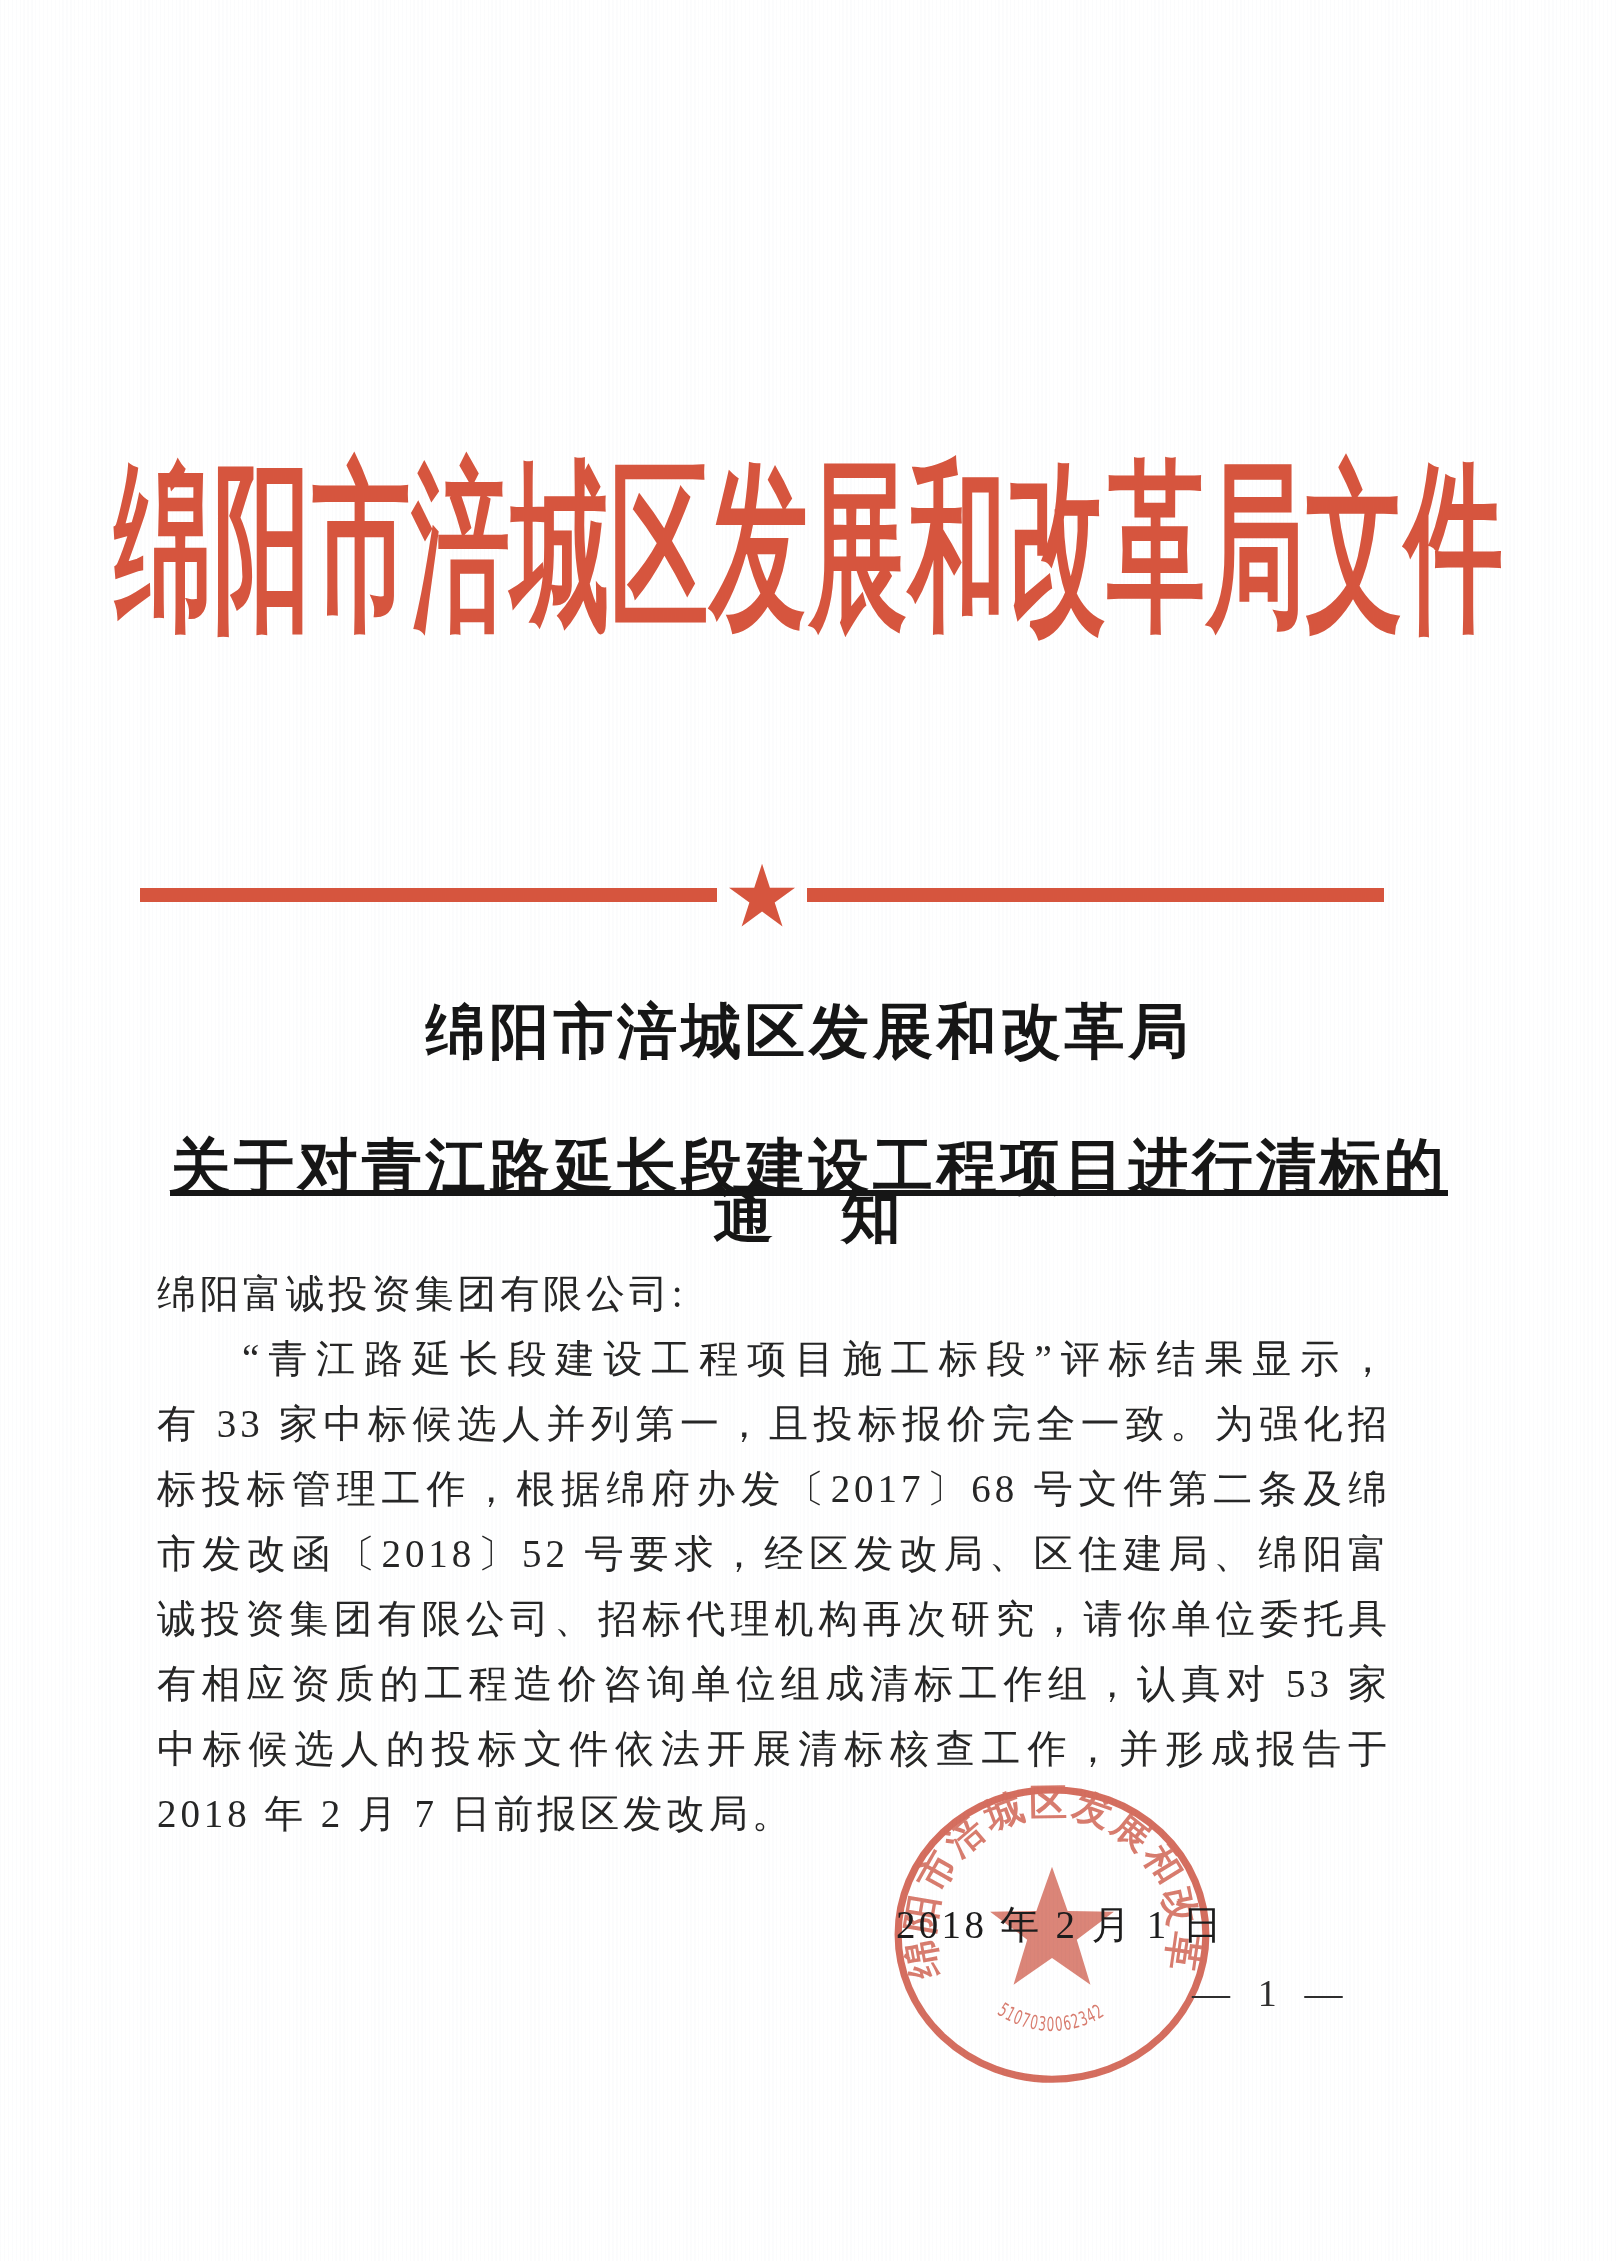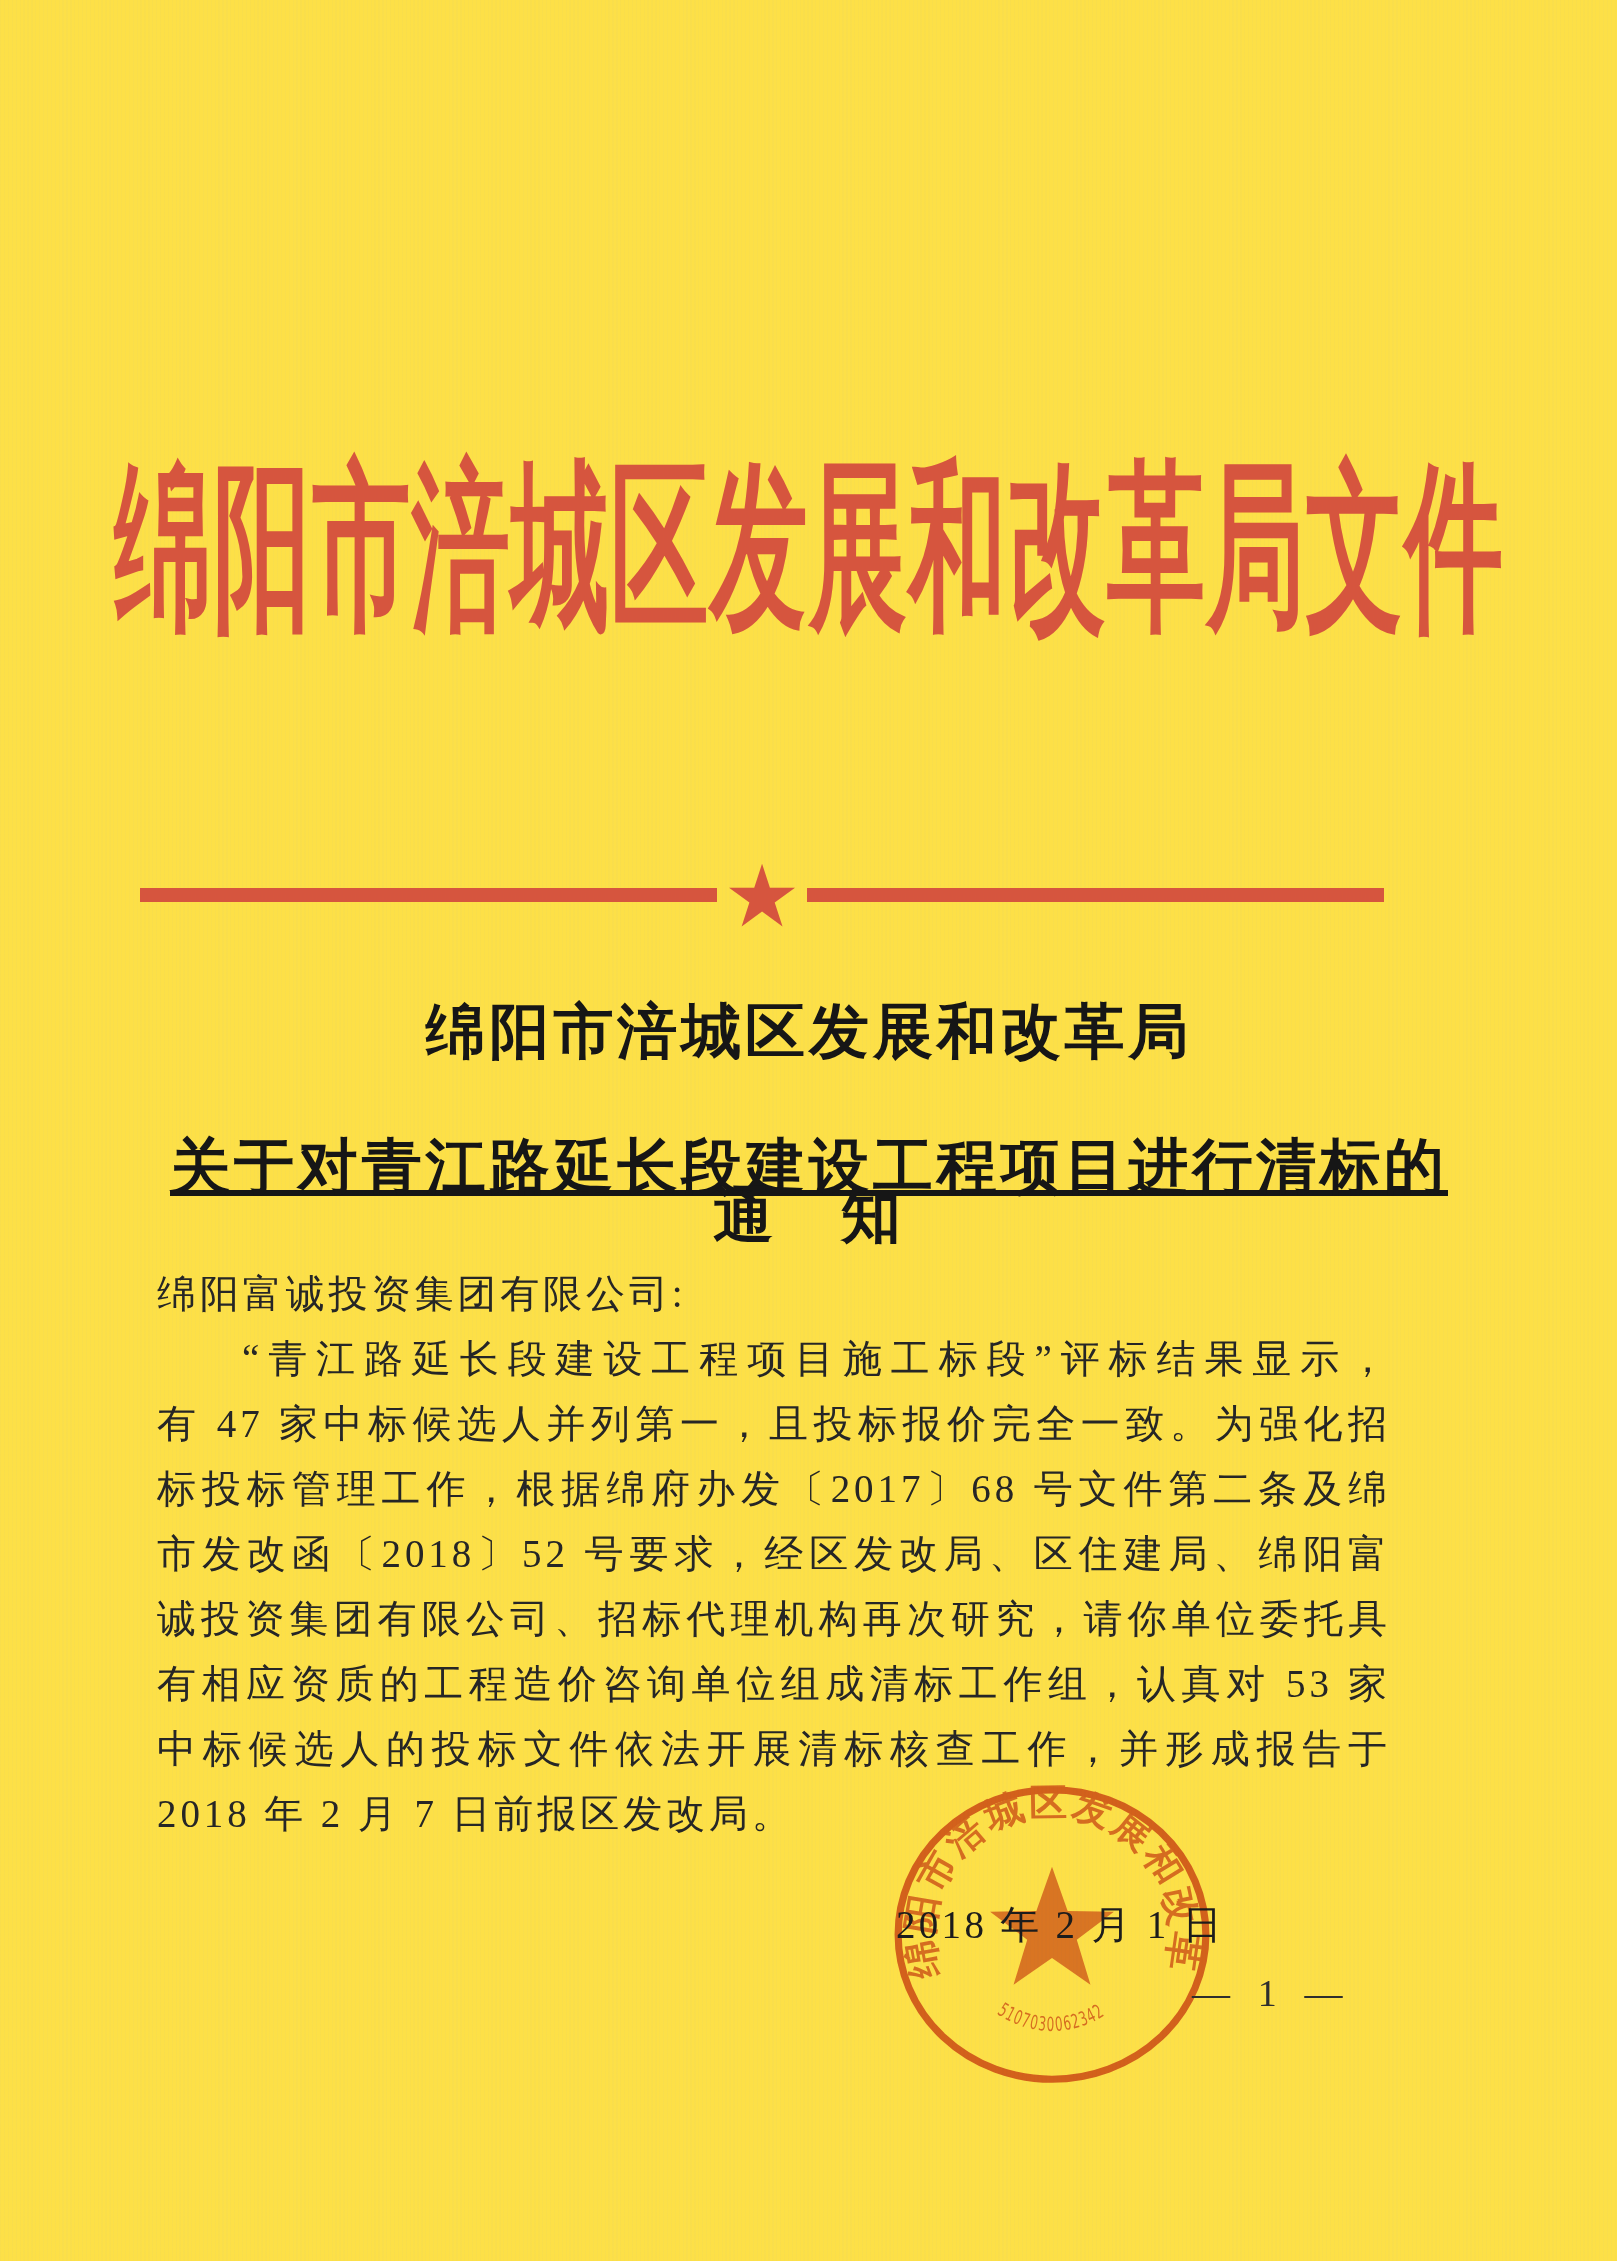--- a/index.html
+++ b/index.html
@@ -1,20 +1,20 @@
 <!DOCTYPE html>
 <html style="--accent-red: #d6553e; --seal-red: #cf5a49; --text: #262626;font-size:10.4px"><head>
 <meta charset="utf-8">
 <style>
   html,body{margin:0;padding:0;background:#9a9a9a;}
   .page{
     position:relative;
     width:1618px;height:2261px;
     margin:0 auto;
-    background:#fde047;
+    background:#ffffff;
     overflow:hidden;
     font-family:"Liberation Serif",serif;
   }
   
   .page::before{
     content:"";position:absolute;inset:0;z-index:0;pointer-events:none;
     background:repeating-linear-gradient(90deg,rgba(150,165,190,.035) 0 1.3px,transparent 1.3px 3.9px);
   }
   .red-header{
     position:absolute;left:0;top:428px;width:100%;
@@ -110,21 +110,21 @@
     <div class="bar"></div>
   </div>
 
   <div class="title-line title-1">绵阳市涪城区发展和改革局</div>
   <div class="title-line title-2">关于对青江路延长段建设工程项目进行清标的</div>
   <div class="title-line title-3">通　知</div>
 
   <div class="doc-body">
     <div class="line">绵阳富诚投资集团有限公司:</div>
     <div class="line justify indent">“青江路延长段建设工程项目施工标段”评标结果显示，</div>
-    <div class="line justify">有 47 家中标候选人并列第一，且投标报价完全一致。为强化招</div>
+    <div class="line justify">有 33 家中标候选人并列第一，且投标报价完全一致。为强化招</div>
     <div class="line justify">标投标管理工作，根据绵府办发〔2017〕68 号文件第二条及绵</div>
     <div class="line justify">市发改函〔2018〕52 号要求，经区发改局、区住建局、绵阳富</div>
     <div class="line justify">诚投资集团有限公司、招标代理机构再次研究，请你单位委托具</div>
     <div class="line justify">有相应资质的工程造价咨询单位组成清标工作组，认真对 53 家</div>
     <div class="line justify">中标候选人的投标文件依法开展清标核查工作，并形成报告于</div>
     <div class="line">2018 年 2 月 7 日前报区发改局。</div>
   </div>
 
   <div class="issue-date">2018 年 2 月 1 日</div>
 

